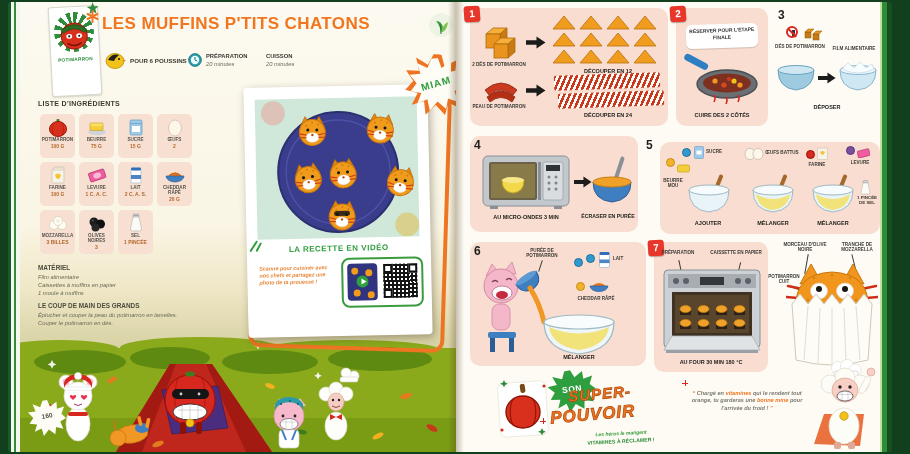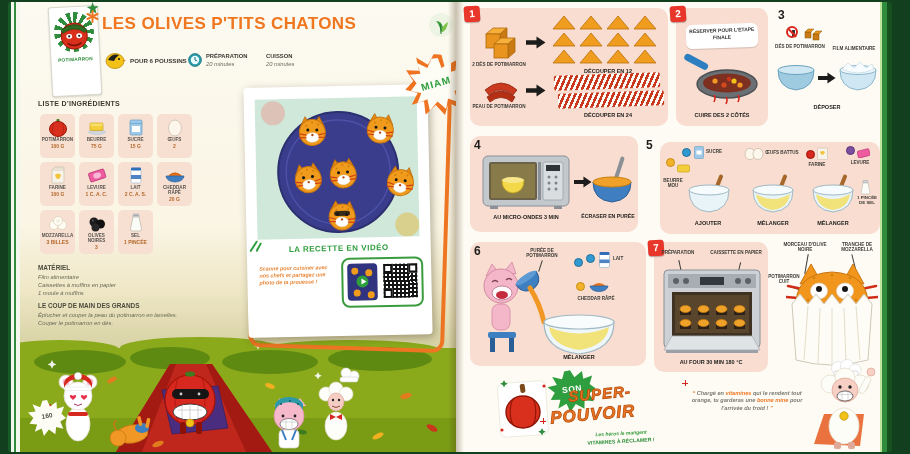--- a/index.html
+++ b/index.html
@@ -52,21 +52,21 @@
     </div>
 
     <svg class="abs" style="left:66px;top:8px;" width="13" height="13" viewBox="0 0 13 13">
       <g stroke="#ee7623" stroke-width="2" stroke-linecap="round">
         <path d="M6.5 1 V12"></path>
           <path d="M1.5 4 L11.5 9"></path>
           <path d="M11.5 4 L1.5 9"></path>
       </g>
     </svg>
 
-    <div class="abs" style="left:82px;top:12px;width:330px;font-size:17px;font-weight:800;color:#f0761f;letter-spacing:.4px;">LES OLIVES P'TITS CHATONS</div>
+    <div class="abs" style="left:82px;top:12px;width:330px;font-size:17px;font-weight:800;color:#f0761f;letter-spacing:.4px;">LES MUFFINS P'TITS CHATONS</div>
 
     <svg class="abs" style="left:408px;top:10px;" width="26" height="26" viewBox="0 0 26 26">
       <circle cx="13" cy="13" r="12" fill="#eef4e4"></circle>
       <path d="M13 21 Q12 13 8 9 Q14 9 15 16 Z" fill="#3a9c3f"></path>
       <path d="M13.5 20 Q15 12 20 10 Q19 18 14.5 20 Z" fill="#7fc24a"></path>
       <path d="M13 22 Q13 16 12 12" stroke="#2f7a30" stroke-width="1" fill="none"></path>
     </svg>
 
     <svg class="abs" style="left:84px;top:50px;" width="22" height="17" viewBox="0 0 22 17">
       <ellipse cx="11" cy="9" rx="9" ry="7.5" fill="#f2c218" stroke="#b98e08" stroke-width=".8"></ellipse>

